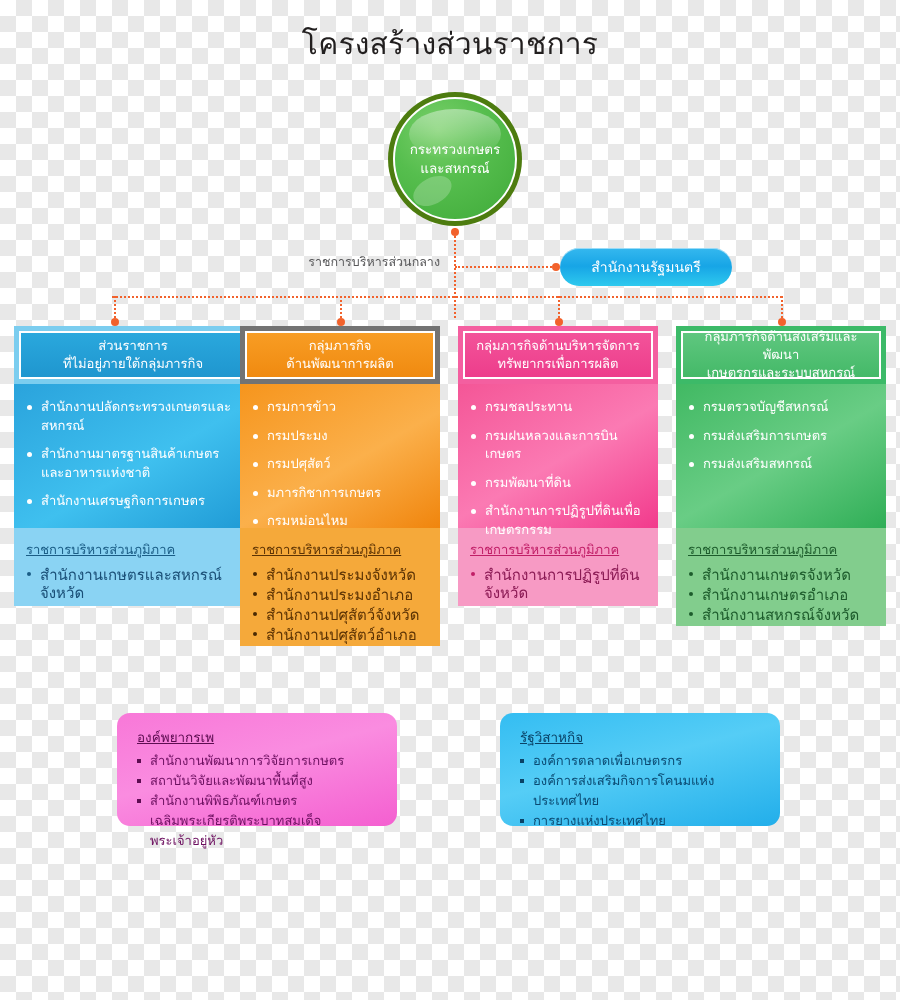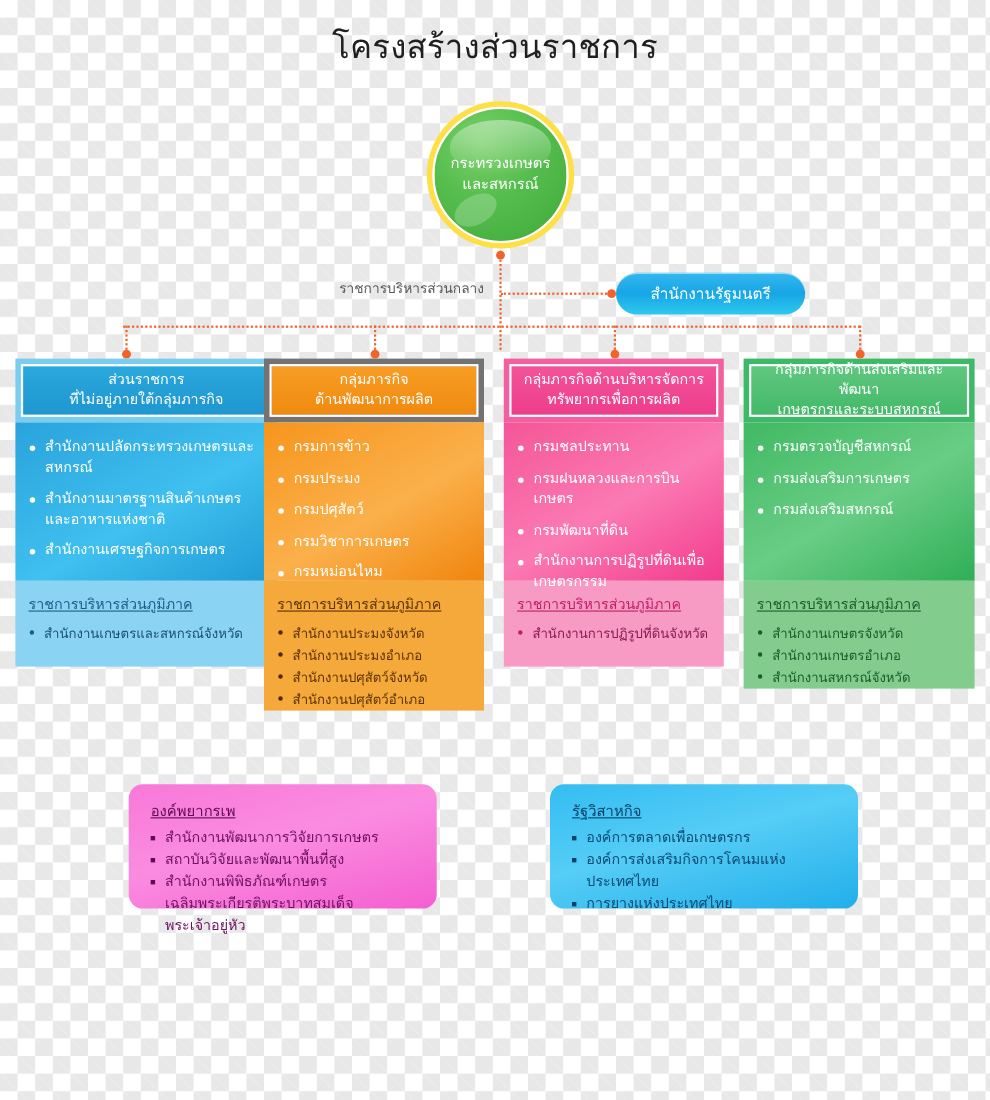--- a/index.html
+++ b/index.html
@@ -23,21 +23,21 @@
     position: absolute; top: 22px; left: 0; width: 900px;
     text-align: center;
     font-size: 30px; line-height: 44px; color: #221f1f;
     letter-spacing: .2px;
   }
 
   
   #root-node {
     position: absolute; left: 388px; top: 92px;
     width: 134px; height: 134px; border-radius: 50%;
-    background: #fde047;
+    background: #4d7c0f;
     padding: 5px;
   }
   #root-node .ring {
     width: 100%; height: 100%; border-radius: 50%;
     border: 2px solid #ffffff;
     background: radial-gradient(circle at 36% 26%, #7ad06a 0%, #56be4e 42%, #3faa39 100%);
     display: flex; align-items: center; justify-content: center;
     position: relative; overflow: hidden;
   }
   #root-node .gloss {
@@ -116,21 +116,21 @@
     background: #ffffff;
   }
   .col-region { padding: 11px 12px 12px 12px; }
   .region-title {
     font-size: 13px; line-height: 18px; margin-bottom: 7px;
     text-decoration: underline; display: inline-block;
   }
   .col-region ul { list-style: none; }
   .col-region li {
     position: relative; padding-left: 14px;
-    font-size: 12px; line-height: 18px; margin-bottom: 2px;
+    font-size: 15px; line-height: 18px; margin-bottom: 2px;
   }
   .col-region li::before {
     content: ""; position: absolute; left: 1px; top: 6px;
     width: 4px; height: 4px; border-radius: 50%;
   }
 
   
   #col-1 { left: 14px; width: 238px; }
   #col-1 .col-head { background: #7bcdef; }
   #col-1 .col-head .inner { background: linear-gradient(180deg,#2aa8dd 0%,#1f96cf 100%); }
@@ -269,21 +269,21 @@
         <div>กลุ่มภารกิจ</div>
         <div>ด้านพัฒนาการผลิต</div>
       </div>
     </div>
   </div>
   <div class="col-body">
     <ul>
       <li>กรมการข้าว</li>
       <li>กรมประมง</li>
       <li>กรมปศุสัตว์</li>
-      <li>กรมวิชาการเกษตร</li>
+      <li>มภารกิชาการเกษตร</li>
       <li>กรมหม่อนไหม</li>
     </ul>
   </div>
   <div class="col-region">
     <div class="region-title">ราชการบริหารส่วนภูมิภาค</div>
     <ul>
       <li>สำนักงานประมงจังหวัด</li>
       <li>สำนักงานประมงอำเภอ</li>
       <li>สำนักงานปศุสัตว์จังหวัด</li>
       <li>สำนักงานปศุสัตว์อำเภอ</li>

